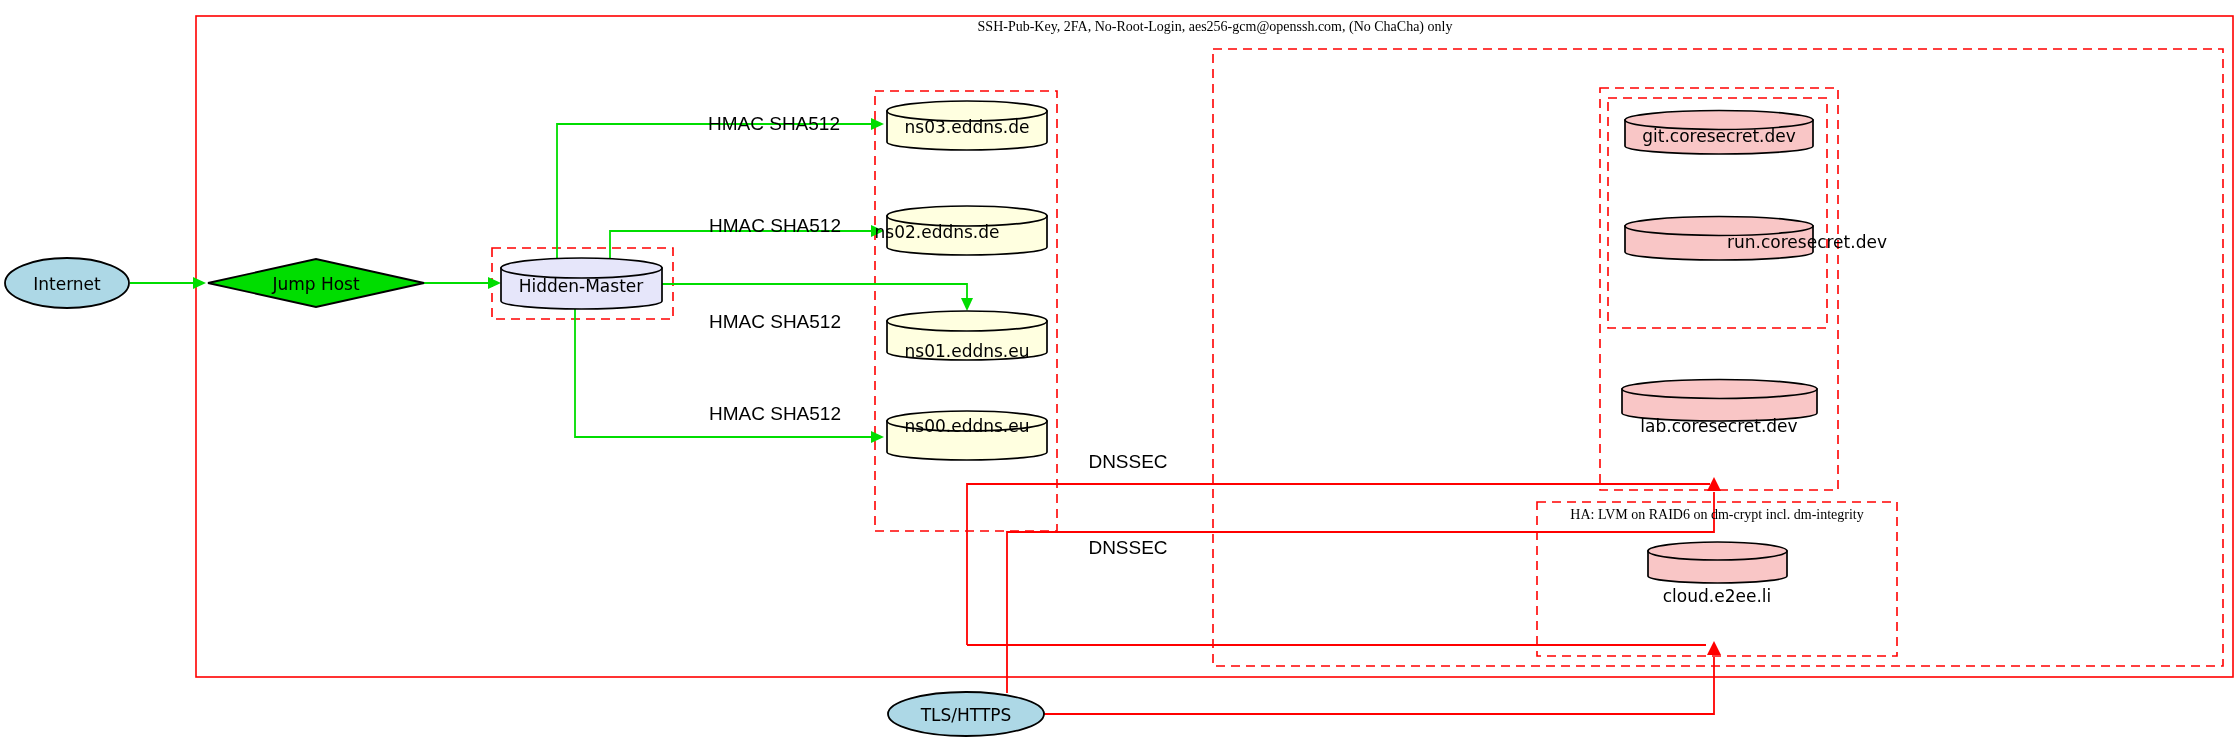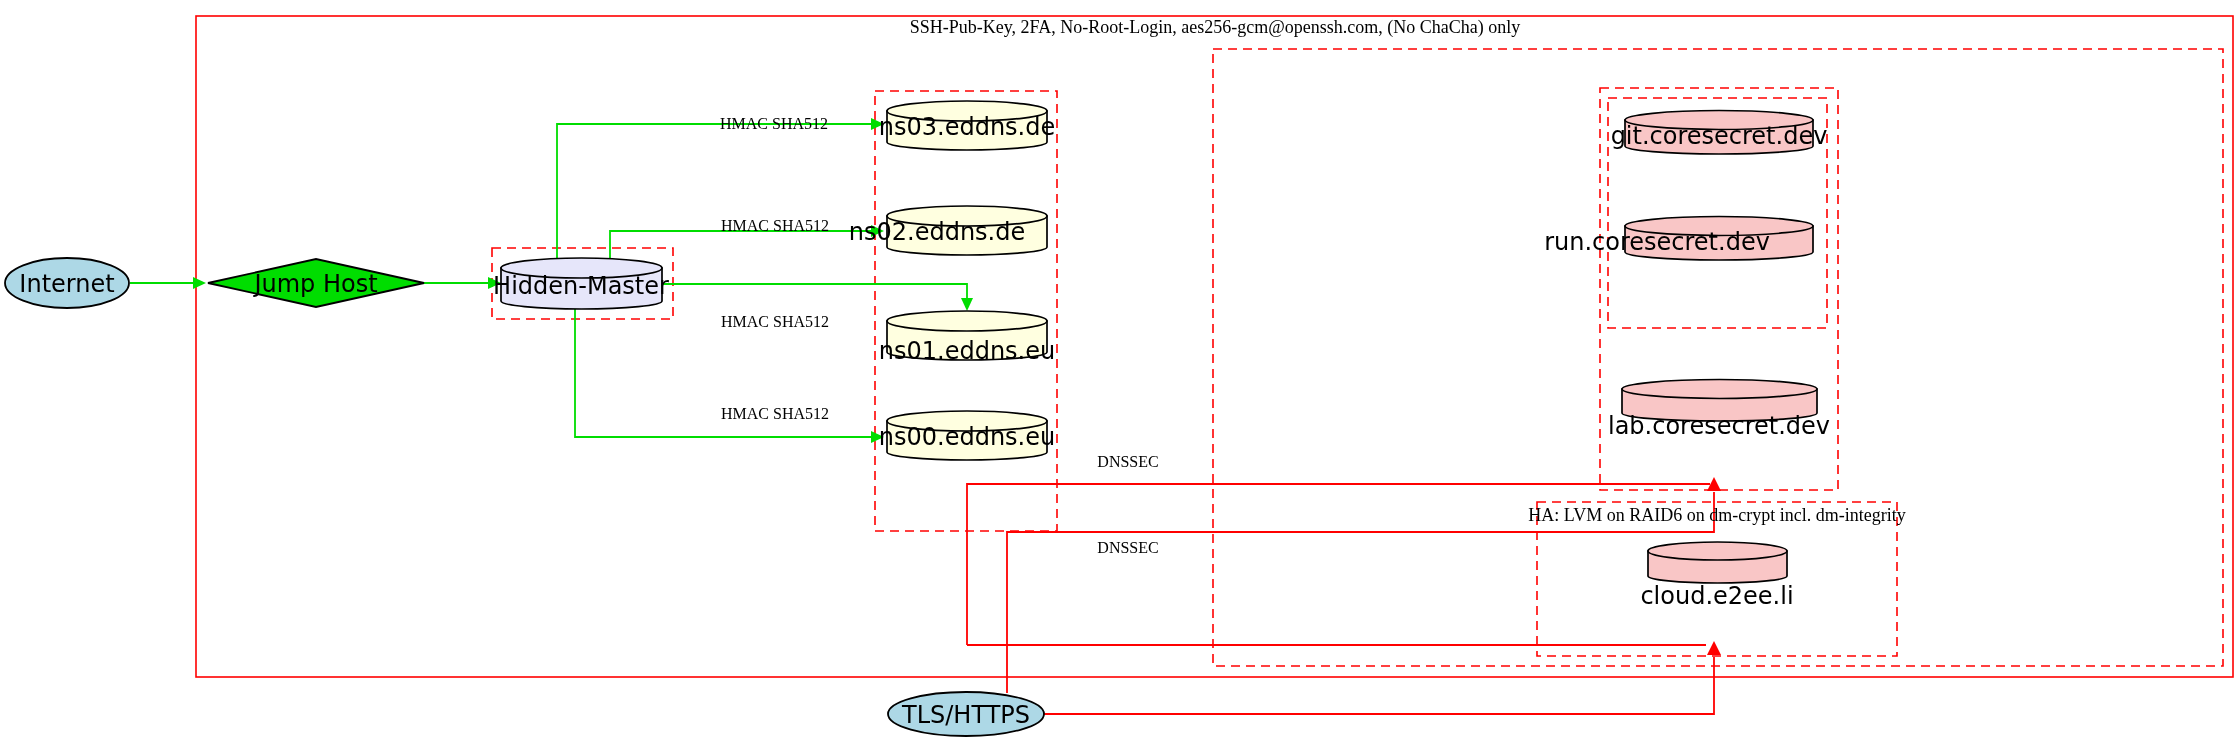--- a/index.html
+++ b/index.html
@@ -1,22 +1,22 @@
 <!DOCTYPE html>
 <html><head>
 <meta charset="utf-8">
 <style>
   html,body{margin:0;padding:0;background:#ffffff;}
   #canvas{position:relative;width:2240px;height:744px;background:#ffffff;overflow:hidden;
           font-family:"DejaVu Sans", sans-serif;}
   #geom{position:absolute;left:0;top:0;width:2240px;height:744px;}
   .lbl{position:absolute;transform:translate(-50%,-50%);white-space:nowrap;color:#000;}
-  .node-lbl{font-family:"DejaVu Sans", sans-serif;font-size:24px;}
-  .edge-lbl{font-family:Liberation Serif, serif;font-size:16px;}
-  .cluster-lbl{font-family:"Liberation Serif","DejaVu Serif",serif;font-size:18px;}
+  .node-lbl{font-family:"DejaVu Sans", sans-serif;font-size:17px;}
+  .edge-lbl{font-family:Liberation Sans, sans-serif;font-size:19px;}
+  .cluster-lbl{font-family:"Liberation Serif","DejaVu Serif",serif;font-size:14px;}
 </style>
 </head>
 <body>
 
 <div id="canvas">
 
   <svg id="geom" viewBox="0 0 2240 744">
 
     <rect x="196" y="16" width="2037" height="661" fill="none" stroke="#ff0000" stroke-width="1.6"></rect>
     <rect x="1213" y="49" width="1010" height="617" fill="none" stroke="#ff0000" stroke-width="1.6" stroke-dasharray="9 6"></rect>
@@ -108,20 +108,20 @@
   <div class="lbl edge-lbl" style="left:775px;top:414px;">HMAC SHA512</div>
   <div class="lbl edge-lbl" style="left:1128px;top:462px;">DNSSEC</div>
   <div class="lbl edge-lbl" style="left:1128px;top:548px;">DNSSEC</div>
 
   <div class="lbl node-lbl" style="left:67px;top:284px;">Internet</div>
   <div class="lbl node-lbl" style="left:316px;top:284px;">Jump Host</div>
   <div class="lbl node-lbl" style="left:581px;top:286px;">Hidden-Master</div>
   <div class="lbl node-lbl" style="left:967px;top:127px;">ns03.eddns.de</div>
   <div class="lbl node-lbl" style="left:937px;top:232px;">ns02.eddns.de</div>
   <div class="lbl node-lbl" style="left:967px;top:351px;">ns01.eddns.eu</div>
-  <div class="lbl node-lbl" style="left:967px;top:437px;text-align:right;">ns00.eddns.eu</div>
+  <div class="lbl node-lbl" style="left:967px;top:426px;text-align:right;">ns00.eddns.eu</div>
   <div class="lbl node-lbl" style="left:1719px;top:136px;">git.coresecret.dev</div>
-  <div class="lbl node-lbl" style="left:1657px;top:242px;text-align:right;">run.coresecret.dev</div>
+  <div class="lbl node-lbl" style="left:1807px;top:242px;text-align:right;">run.coresecret.dev</div>
   <div class="lbl node-lbl" style="left:1719px;top:404px;margin-top:22px;">lab.coresecret.dev</div>
   <div class="lbl node-lbl" style="left:1717px;top:596px;">cloud.e2ee.li</div>
   <div class="lbl node-lbl" style="left:966px;top:715px;">TLS/HTTPS</div>
 
 </div>
 
 </body></html>

